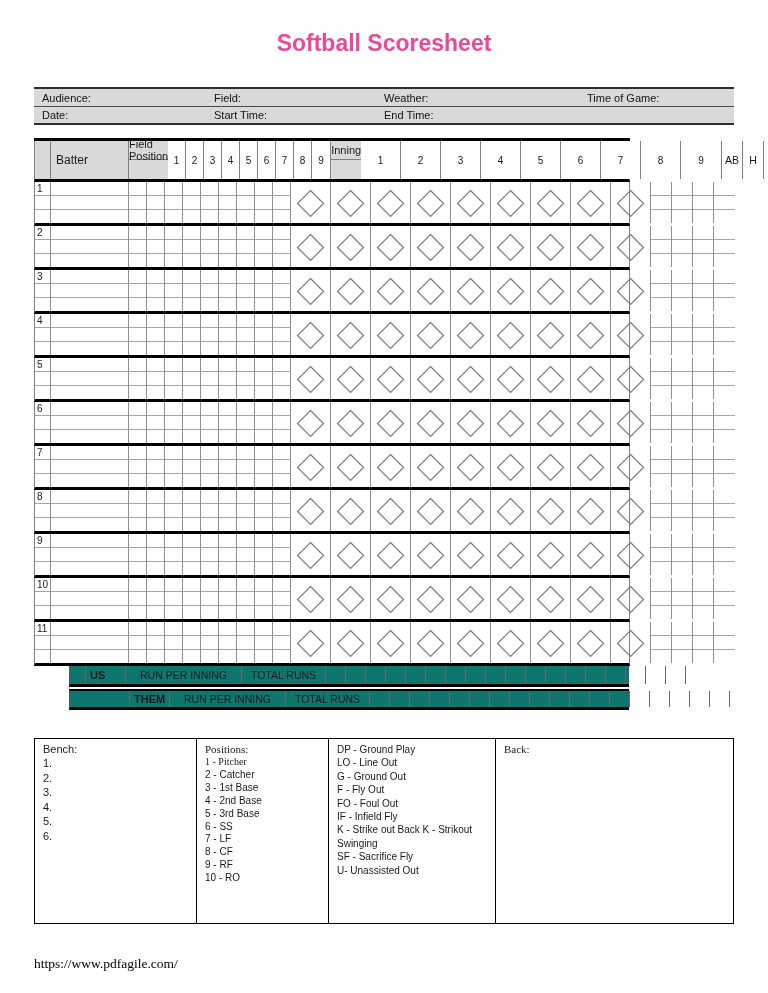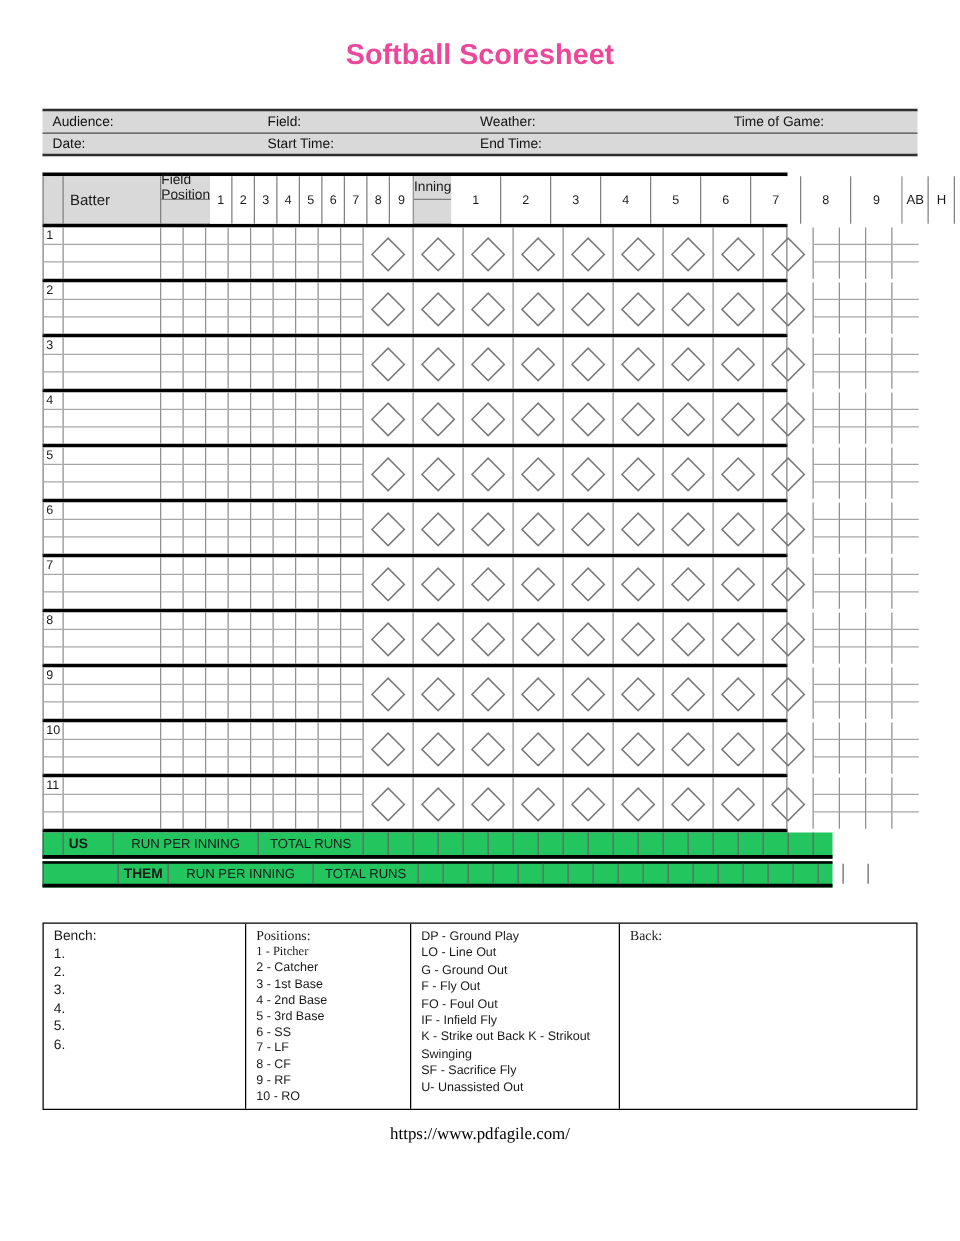--- a/index.html
+++ b/index.html
@@ -90,49 +90,49 @@
   .c-stat { flex: 0 0 21px; }
   .stack.c-stat:last-child { border-right: none; }
   .inning-cell {
     flex: 0 0 40px; border-right: 1px solid #909090;
     display: flex; align-items: center; justify-content: center;
   }
   .inning-cell svg { display: block; margin-top: 2px; }
 
   
   .summary-row {
-    display: flex; width: 632px; height: 21px;
-    background: #22c55e;
+    display: flex; width: 560px; height: 21px;
+    background: #0f766e;
     border-bottom: 3px solid #000;
     border-left: 1px solid #555;
-    font-size: 10.5px; align-items: stretch;
+    font-size: 10.5px; align-items: stretch; margin-left: 35px;
   }
   .summary-row.second { margin-top: 2px; border-top: 2px solid #000; padding-left: 44px; }
   .s-gap { flex: 0 0 16px; border-right: 1px solid #666; }
   .s-team { flex: 0 0 40px; font-weight: bold; font-size: 11px; display: flex; align-items: center; padding-left: 4px; border-right: 1px solid #666; }
   .s-rpi { flex: 0 0 116px; display: flex; align-items: center; justify-content: center; border-right: 1px solid #666; }
   .s-total { flex: 0 0 84px; display: flex; align-items: center; justify-content: center; border-right: 1px solid #666; }
   .s-cell { flex: 0 0 20px; border-right: 1px solid #666; }
 
   
-  .legend { margin-top: 28px; width: 700px; height: 150px; border: 1px solid #000; display: flex; background: #fff; }
+  .legend { margin-top: 28px; width: 700px; height: 186px; border: 1px solid #000; display: flex; background: #fff; }
   .lcol { padding: 4px 8px; font-size: 10.5px; overflow: hidden; }
   .lcol1 { flex: 0 0 162px; border-right: 1px solid #000; }
   .lcol2 { flex: 0 0 132px; border-right: 1px solid #000; }
   .lcol3 { flex: 0 0 167px; border-right: 1px solid #000; }
   .lcol4 { flex: 1; }
   .serif { font-family: "Liberation Serif", serif; font-size: 11px; }
   #bench-list div { line-height: 14.5px; font-size: 11px; }
   .lcol1 .llabel { font-size: 11px; margin-bottom: 1px; }
   #positions-list div { line-height: 12.9px; font-size: 10px; }
   .lcol2 .llabel { line-height: 13px; }
   #abbrev-list div { line-height: 13.4px; font-size: 10px; }
 
   
-  .footer { margin-top: 10px; text-align: center; }
+  .footer { margin-top: 30px; text-align: left; }
   .footer a { font-family: "Liberation Serif", serif; font-size: 13.5px; color: #000; text-decoration: none; }
 </style>
 </head>
 <body>
 
 <div class="sheet">
 
   <div class="title">Softball Scoresheet</div>
 
   <div class="infobar">

